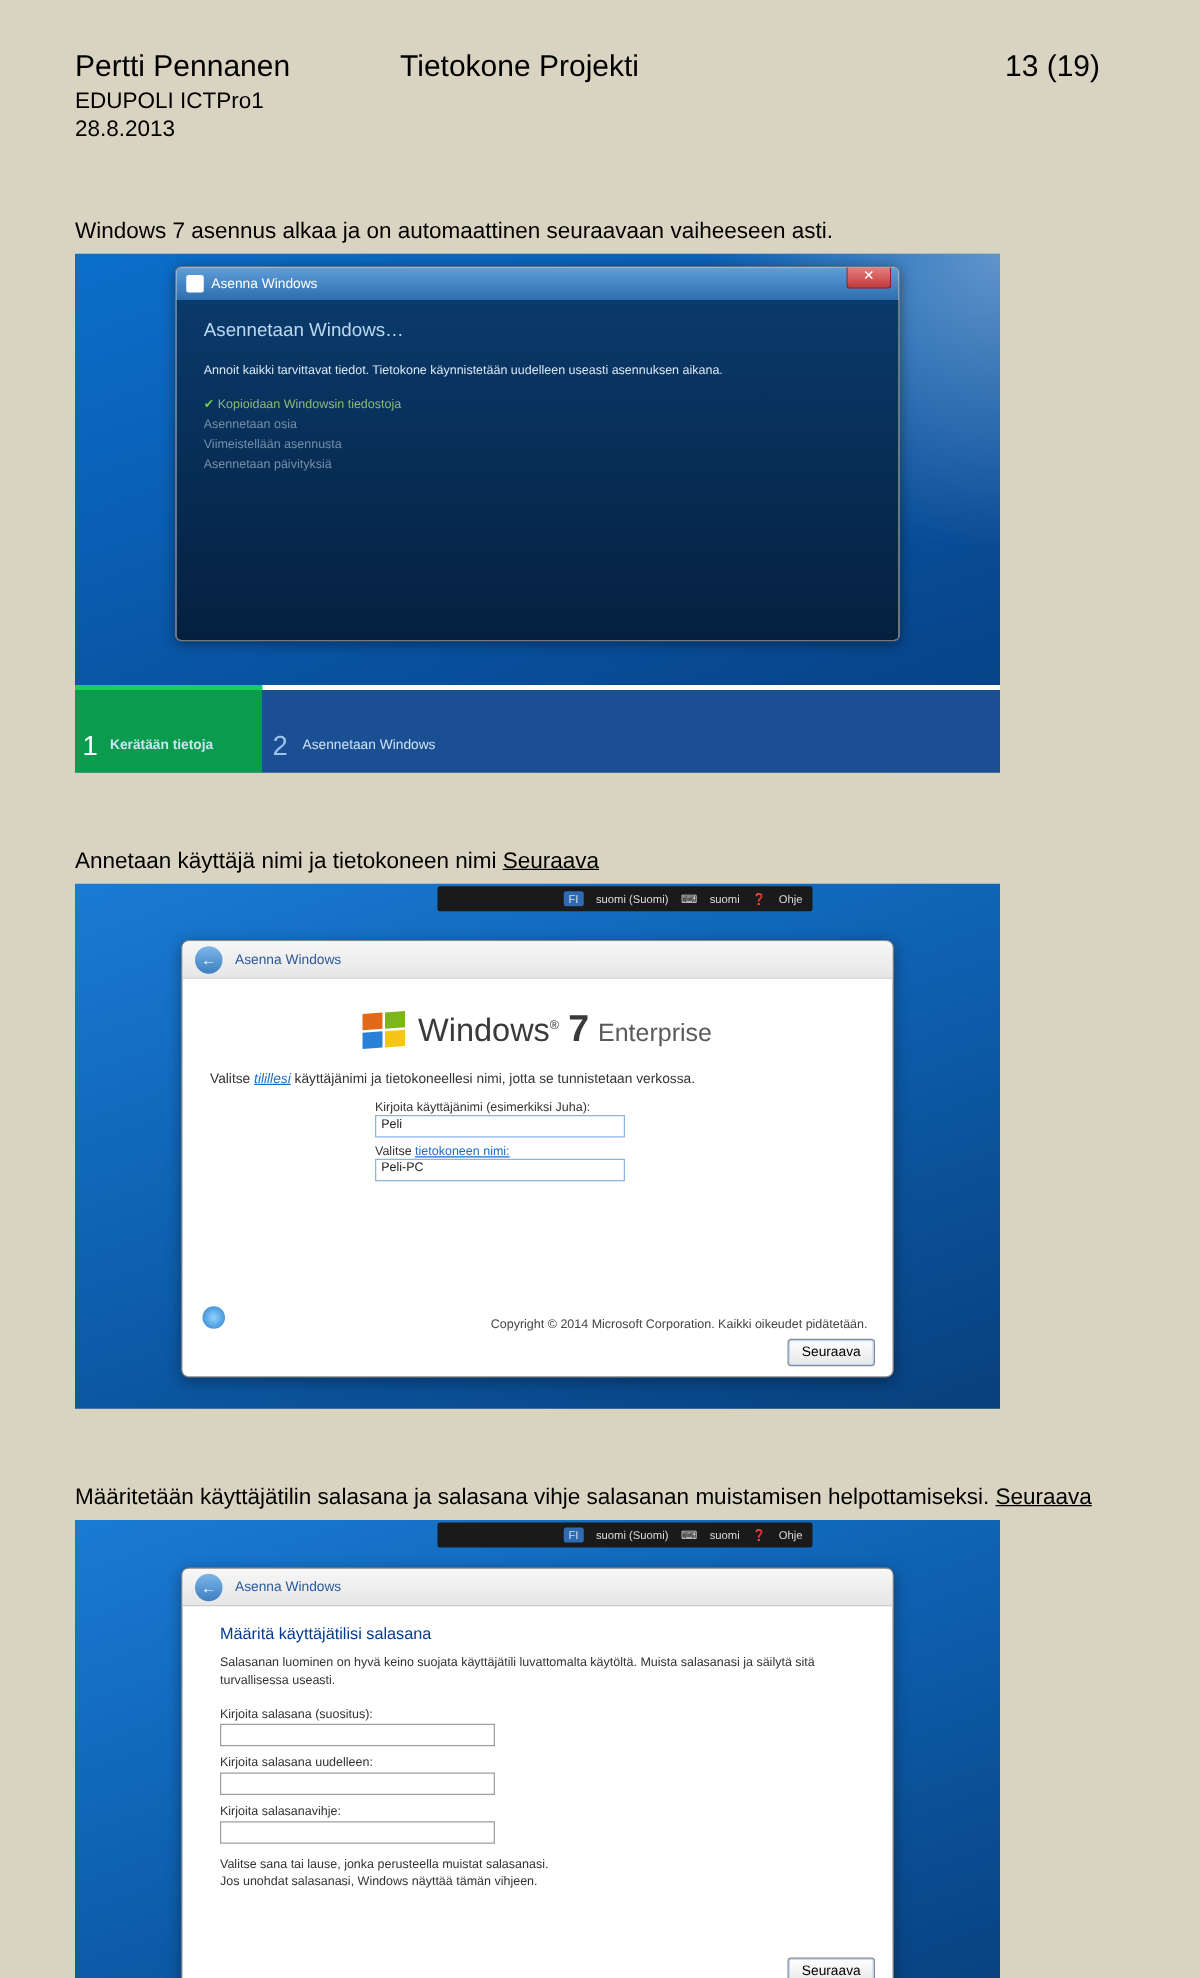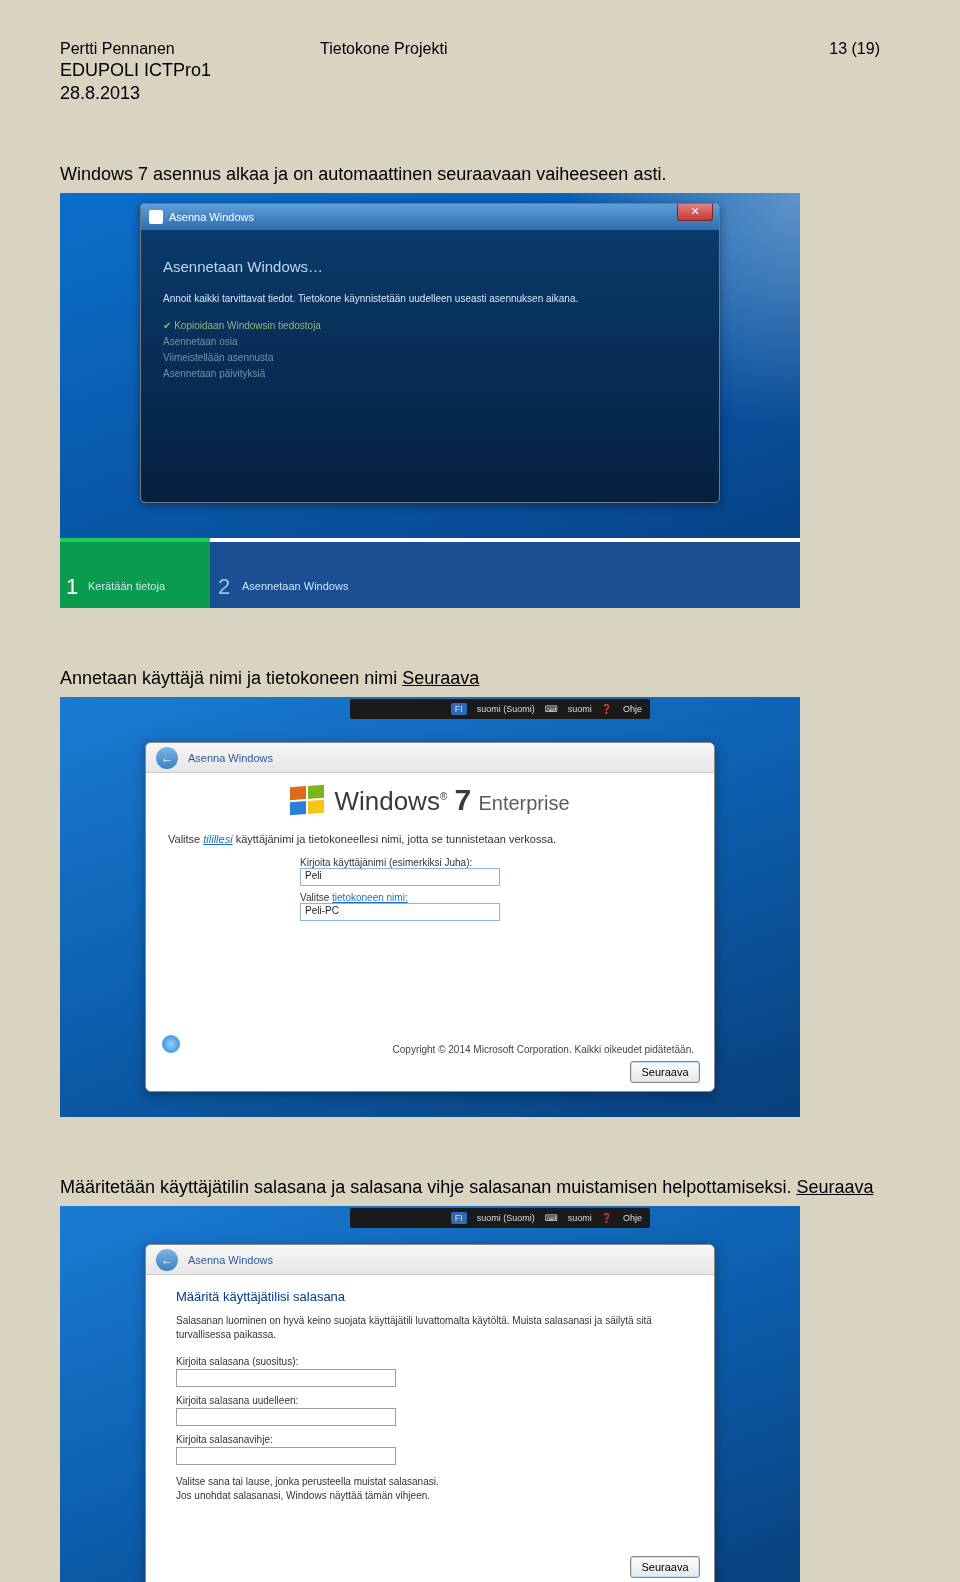--- a/index.html
+++ b/index.html
@@ -3,21 +3,21 @@
 <meta charset="utf-8">
 <style>
   * { box-sizing: border-box; margin: 0; padding: 0; }
   body {
     width: 960px;
     background: #d9d4c1;
     font-family: Arial, sans-serif;
     color: #000;
     padding: 40px 60px;
   }
-  .header-row { display: flex; font-size: 16px; margin-bottom: 2px; }
+  .header-row { display: flex; font-size: 24px; margin-bottom: 2px; }
   .header-col-left { flex: 0 0 260px; }
   .header-col-mid { flex: 0 0 280px; }
   .header-col-right { flex: 1; text-align: right; padding-right: 20px; }
   .sub-header { font-size: 18px; margin-top: 2px; }
   .body-text { font-size: 18px; margin-top: 60px; margin-bottom: 8px; }
   .body-text u { text-decoration: underline; }
 
   
   .shot1 {
     width: 740px; height: 415px;
@@ -40,37 +40,37 @@
   .shot1 .dlg-titlebar .ticon { width:14px;height:14px;background:#fff;border-radius:2px;margin-right:6px;}
   .shot1 .dlg-titlebar span { color:#fff; font-size:11px; }
   .shot1 .dlg-close {
     position:absolute; top:-1px; right:6px; width:36px; height:18px;
     background:linear-gradient(#e78383,#c23a3a); border:1px solid #8a2020;
     border-top:none; border-radius:0 0 3px 3px; color:#fff; text-align:center;
     font-size:11px; line-height:16px;
   }
   .shot1 .dlg-body {
     background:linear-gradient(#0a3a6b,#05203f);
-    height:calc(100% - 26px); padding:28px 22px; color:#fff;
+    height:calc(100% - 26px); padding:16px 22px; color:#fff;
   }
   .shot1 .dlg-body h3 { font-size:15px; font-weight:normal; color:#bcd8ef; margin-bottom:12px;}
   .shot1 .dlg-body .info { font-size:10px; color:#d7e5f2; margin-bottom:14px;margin-top:18px;}
   .shot1 .steps { font-size:10px; line-height:16px; color:#7590a8;}
   .shot1 .steps .done { color:#8db87b;}
   .shot1 .steps .done::before { content:"✔ "; color:#6fcf4e;}
   .shot1 .steps .active { color:#fff; font-weight:bold;}
   .shot1 .progress-area {
     position:absolute; left:0; bottom:0; width:100%; height:70px;
     background: linear-gradient(90deg,#0a9b4e 0px,#0a9b4e 150px,#1a4f93 150px,#1a4f93 100%);
   }
   .shot1 .progress-area .num1 {
     position:absolute; left:6px; bottom:8px; color:#fff; font-size:22px;
   }
   .shot1 .progress-area .lbl1 {
-    position:absolute; left:28px; bottom:16px; color:#cfe2f4; font-size:11px;
+    position:absolute; left:28px; bottom:16px; color:#cfe2f4; font-size:11px;font-weight:bold;
   }
   .shot1 .progress-area .num2 {
     position:absolute; left:158px; bottom:8px; color:#9cc3ea; font-size:22px;
   }
   .shot1 .progress-area .lbl2 {
     position:absolute; left:182px; bottom:16px; color:#cfe2f4; font-size:11px;
   }
   .shot1 .progress-area .bar-top {
     position:absolute; top:0; left:0; width:100%; height:4px; background:#fff;
   }
@@ -98,21 +98,21 @@
   .shot2 .dlg-titlebar {
     height:30px; background:linear-gradient(#f7f7f7,#e6e6e6);
     border-bottom:1px solid #ccc; display:flex; align-items:center; padding:0 10px;
     font-size:11px; color:#2a5a99;
   }
   .shot2 .dlg-titlebar .back {
     width:22px;height:22px;border-radius:50%;
     background:linear-gradient(#7cb6e8,#3d7fc1); margin-right:10px;
     display:flex;align-items:center;justify-content:center;color:#fff;font-size:12px;
   }
-  .shot2 .dlg-body { padding:4px 22px 12px; height:calc(100% - 30px); position:relative;}
+  .shot2 .dlg-body { padding:18px 22px 12px; height:calc(100% - 30px); position:relative;}
   .shot2 .logo-row { display:flex; align-items:center; justify-content:center; margin:6px 0 16px;}
   .shot2 .winflag {
     width:34px; height:28px; margin-right:10px; display:grid;
     grid-template: 1fr 1fr / 1fr 1fr; gap:2px; transform:skewY(-4deg);
   }
   .shot2 .winflag div:nth-child(1){background:#e06a1a;}
   .shot2 .winflag div:nth-child(2){background:#7db61a;}
   .shot2 .winflag div:nth-child(3){background:#2a80d6;}
   .shot2 .winflag div:nth-child(4){background:#f5c518;}
   .shot2 .logo-text { font-size:26px; color:#3a3a3a;}
@@ -287,21 +287,21 @@
     <span>❓</span>
     <span>Ohje</span>
   </div>
   <div class="dialog">
     <div class="dlg-titlebar">
       <div class="back">←</div>
       <span>Asenna Windows</span>
     </div>
     <div class="dlg-body">
       <h4>Määritä käyttäjätilisi salasana</h4>
-      <div class="note">Salasanan luominen on hyvä keino suojata käyttäjätili luvattomalta käytöltä. Muista salasanasi ja säilytä sitä turvallisessa paikassa.</div>
+      <div class="note">Salasanan luominen on hyvä keino suojata käyttäjätili luvattomalta käytöltä. Muista salasanasi ja säilytä sitä turvallisessa useasti.</div>
       <label>Kirjoita salasana (suositus):</label>
       <div class="input"></div>
       <label>Kirjoita salasana uudelleen:</label>
       <div class="input"></div>
       <label>Kirjoita salasanavihje:</label>
       <div class="input"></div>
       <div class="hint" style="white-space:pre-line">Valitse sana tai lause, jonka perusteella muistat salasanasi.
 Jos unohdat salasanasi, Windows näyttää tämän vihjeen.</div>
       <div class="next-btn">Seuraava</div>
     </div>

